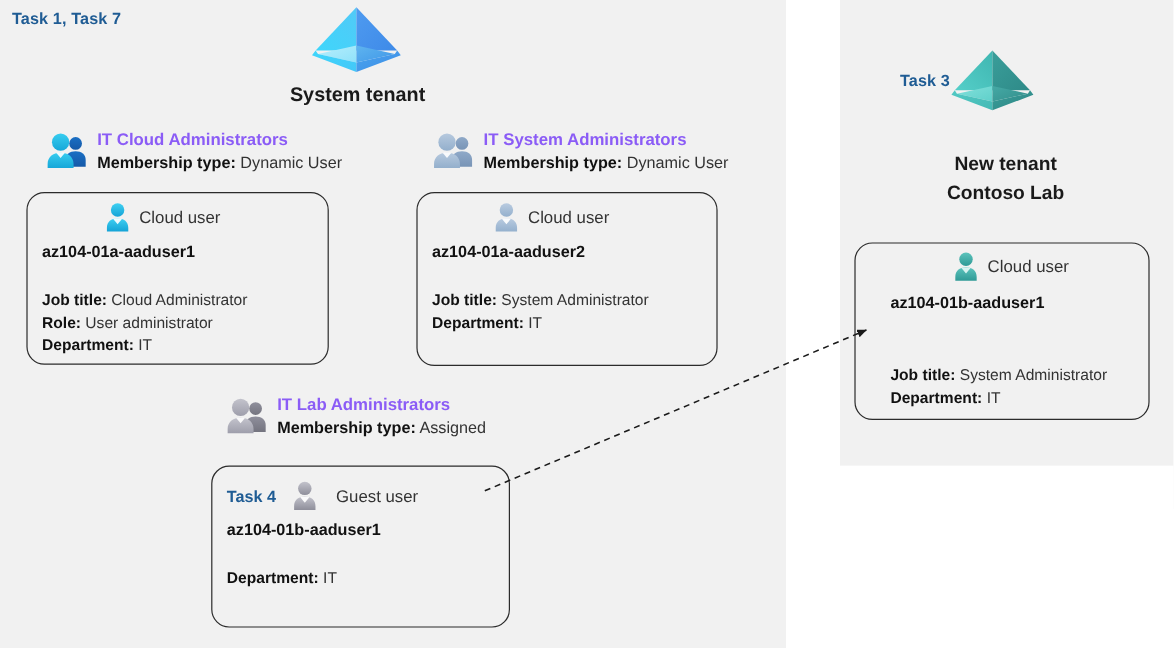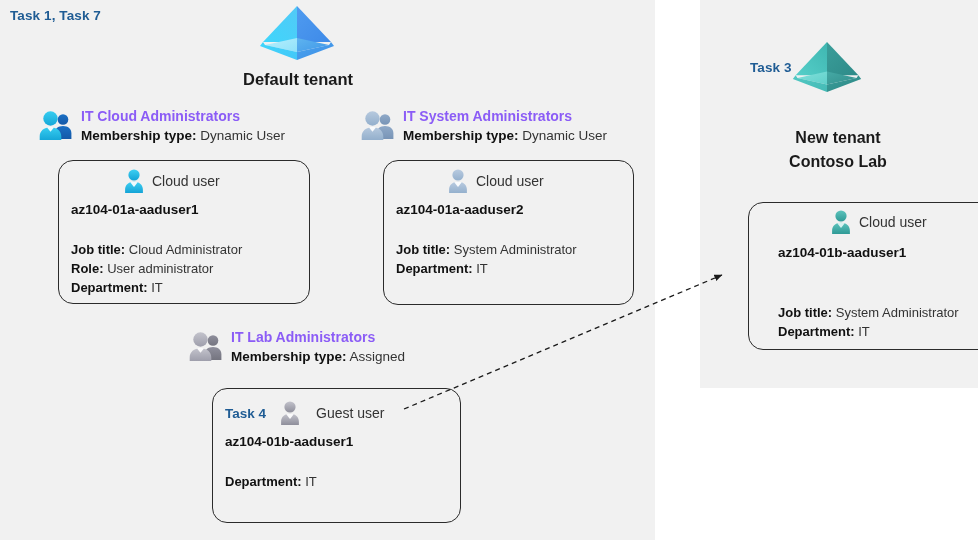--- a/index.html
+++ b/index.html
@@ -11,21 +11,21 @@
   #panel-left{left:0;top:0;width:655px;height:540px;}
   #panel-right{left:700px;top:0;width:278px;height:388px;}
 
   .task-label{position:absolute;color:#1f5c94;font-weight:bold;font-size:13.5px;
               letter-spacing:.1px;white-space:nowrap;}
 
   .tenant-title{position:absolute;text-align:center;font-weight:bold;
                 color:#1a1a1a;white-space:nowrap;}
 
   .card{position:absolute;border:1.3px solid #2b2b2b;border-radius:15px;
-        background:#f1f1f1;box-sizing:border-box;margin-left:36px;}
+        background:#f1f1f1;box-sizing:border-box;}
   #card-right{background:#f1f1f1;}
 
   .card-head{position:absolute;display:flex;align-items:center;gap:5px;white-space:nowrap;}
   .card-head .role-text{font-size:14px;color:#333333;}
   .card-head .task-inline{color:#1f5c94;font-weight:bold;font-size:13.5px;margin-right:6px;}
 
   .card-name{position:absolute;font-weight:bold;font-size:13.5px;color:#111111;white-space:nowrap;}
 
   .attrs{position:absolute;font-size:13px;line-height:19px;color:#333333;white-space:nowrap;}
   .attrs b{color:#111111;font-weight:bold;}
@@ -76,21 +76,21 @@
       </linearGradient>
     </defs>
     <polygon points="39,4 5,40 39,40" fill="url(#tl)"></polygon>
     <polygon points="39,4 73,40 39,40" fill="url(#tr)"></polygon>
     <polygon points="39,36 7,43 39,50" fill="url(#bl)"></polygon>
     <polygon points="39,36 71,43 39,50" fill="url(#br)"></polygon>
     <polygon points="5,40 2,44 39,58 39,50 7,43" fill="url(#sl)"></polygon>
     <polygon points="73,40 76,44 39,58 39,50 71,43" fill="url(#sr)"></polygon>
   </svg>
 </span>
-<div class="tenant-title" style="left:180px;top:70px;width:236px;font-size:16.5px;">Default tenant</div>
+<div class="tenant-title" style="left:180px;top:70px;width:236px;font-size:16.5px;">System tenant</div>
 
 <div class="group" style="left:38px;top:107px;">
   <span class="ico" style="margin-top:3px;">
     <svg width="36" height="32" viewBox="0 0 36 32">
       <defs>
         <linearGradient id="g1a" x1="0" y1="0" x2="0" y2="1">
             <stop offset="0" stop-color="#1a6fc4"></stop>
             <stop offset="1" stop-color="#1559a8"></stop>
           </linearGradient>
         <linearGradient id="g1b" x1="0" y1="0" x2="0" y2="1">

